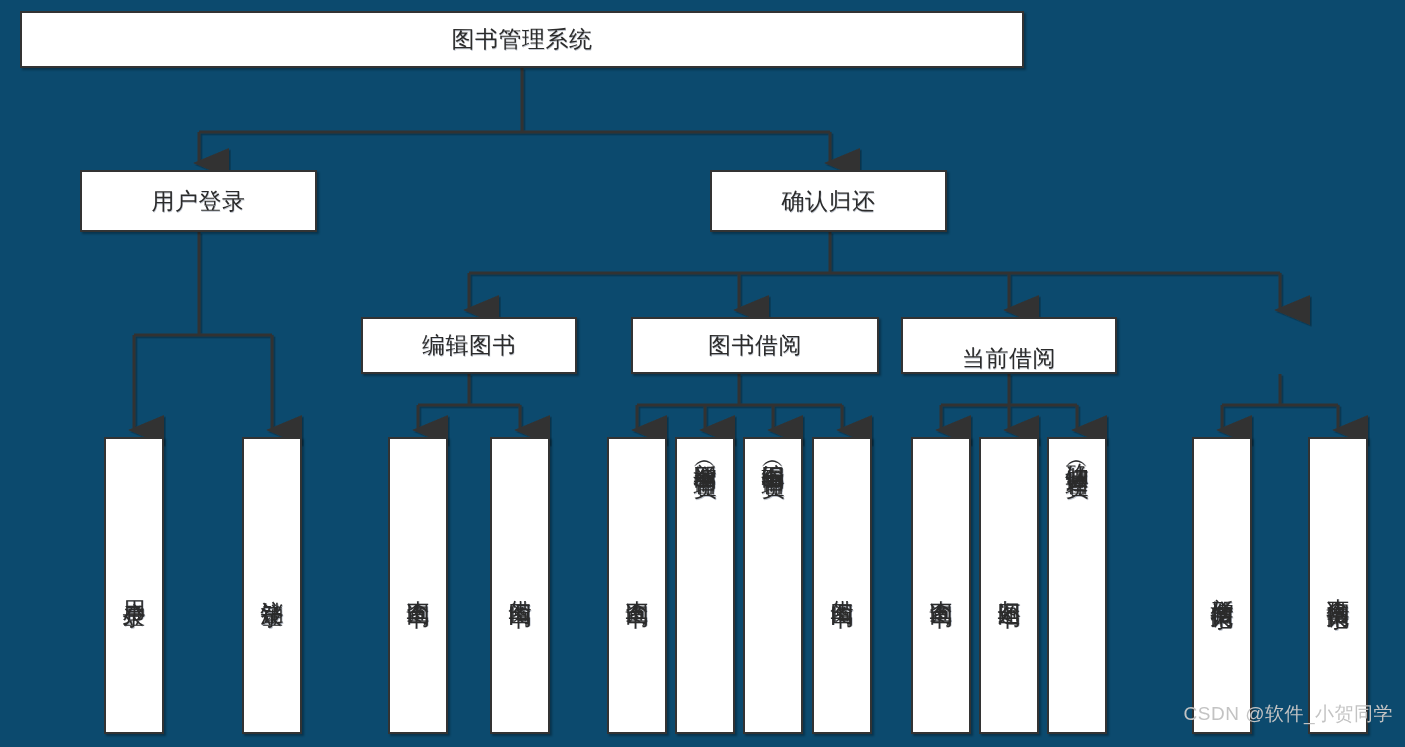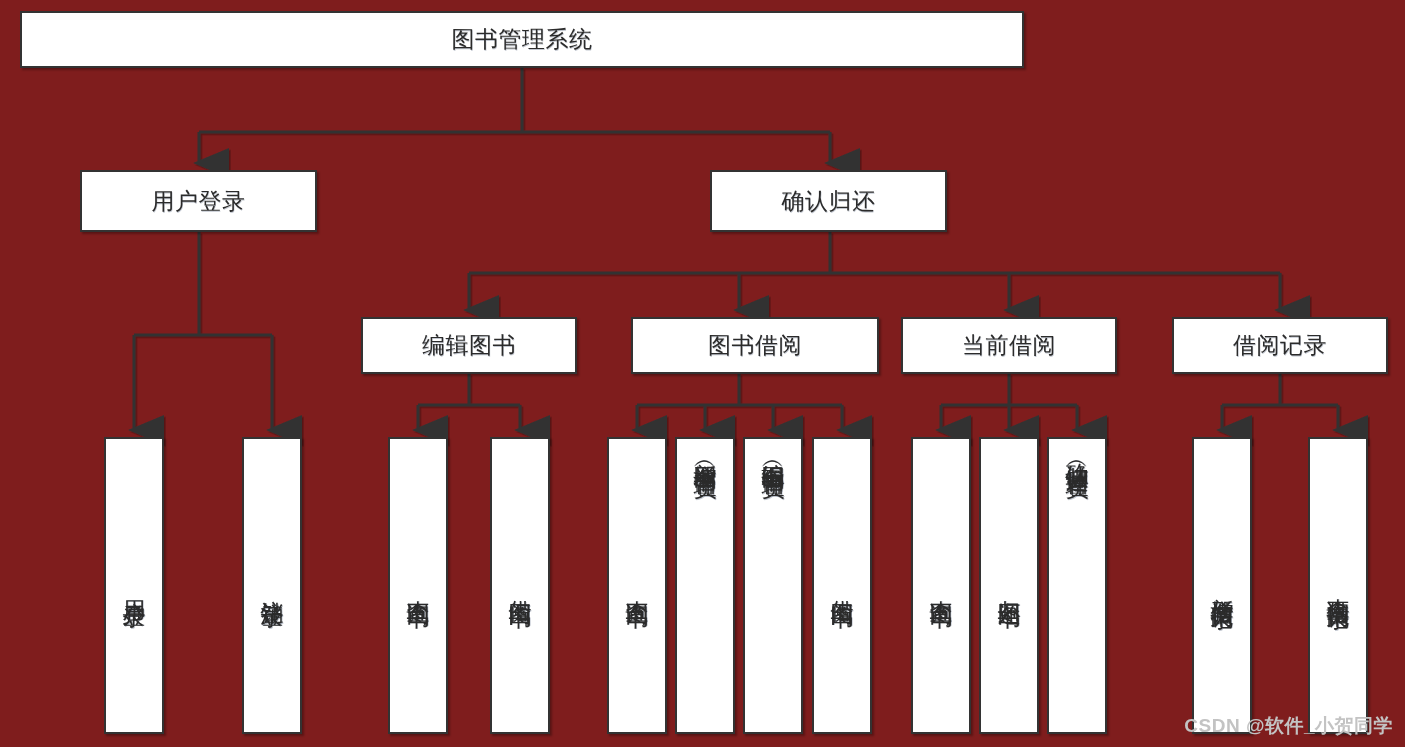--- a/index.html
+++ b/index.html
@@ -10,21 +10,21 @@
   }
   body {
     font-family: "Liberation Sans", "DejaVu Sans", sans-serif;
     -webkit-font-smoothing: antialiased;
   }
 
   #canvas {
     position: relative;
     width: 1405px;
     height: 747px;
-    background: #7f1d1d;
+    background: #0c4a6e;
     overflow: hidden;
   }
 
   
   #edges {
     position: absolute;
     left: 0;
     top: 0;
     width: 1405px;
     height: 747px;
@@ -74,27 +74,26 @@
   
   .node.v.mid {
     align-items: center;
     padding-top: 0;
   }
 
   
   #watermark {
     position: absolute;
     right: 12px;
-    bottom: 8px;
+    bottom: 20px;
     font-size: 19px;
     color: #c3c3c3;
     letter-spacing: 0.5px;
     white-space: nowrap;
     user-select: none;
-    font-weight: bold;
   }
 </style>
 </head>
 <body>
 
 <div id="canvas">
 
   <svg id="edges" viewBox="0 0 1405 747" width="1405" height="747" xmlns="http://www.w3.org/2000/svg">
     <defs>
       <marker id="arrow" viewBox="0 0 12 12" refX="6" refY="10" markerWidth="12" markerHeight="12" orient="auto-start-reverse">
@@ -162,27 +161,24 @@
   </div>
 
   <div class="node h" style="left:361px; top:317px; width:216px; height:57px;">
     <span class="node-label">编辑图书</span>
   </div>
 
   <div class="node h" style="left:631px; top:317px; width:248px; height:57px;">
     <span class="node-label">图书借阅</span>
   </div>
 
-  <div class="node h" style="left:901px; top:317px; width:216px; height:57px;">
+  <div class="node h" style="left:901px; top:317px; width:216px; height:57px;align-items:flex-end;">
     <span class="node-label">当前借阅</span>
   </div>
 
-  <div class="node h" style="left:1172px; top:317px; width:216px; height:57px;">
-    <span class="node-label">借阅记录</span>
-  </div>
 
   <div class="node v mid" style="left:104px; top:437px; width:60px; height:297px;">
     <span class="node-label">用户登录</span>
   </div>
 
   <div class="node v mid" style="left:242px; top:437px; width:60px; height:297px;">
     <span class="node-label">注销登录</span>
   </div>
 
   <div class="node v mid" style="left:388px; top:437px; width:60px; height:297px;">

